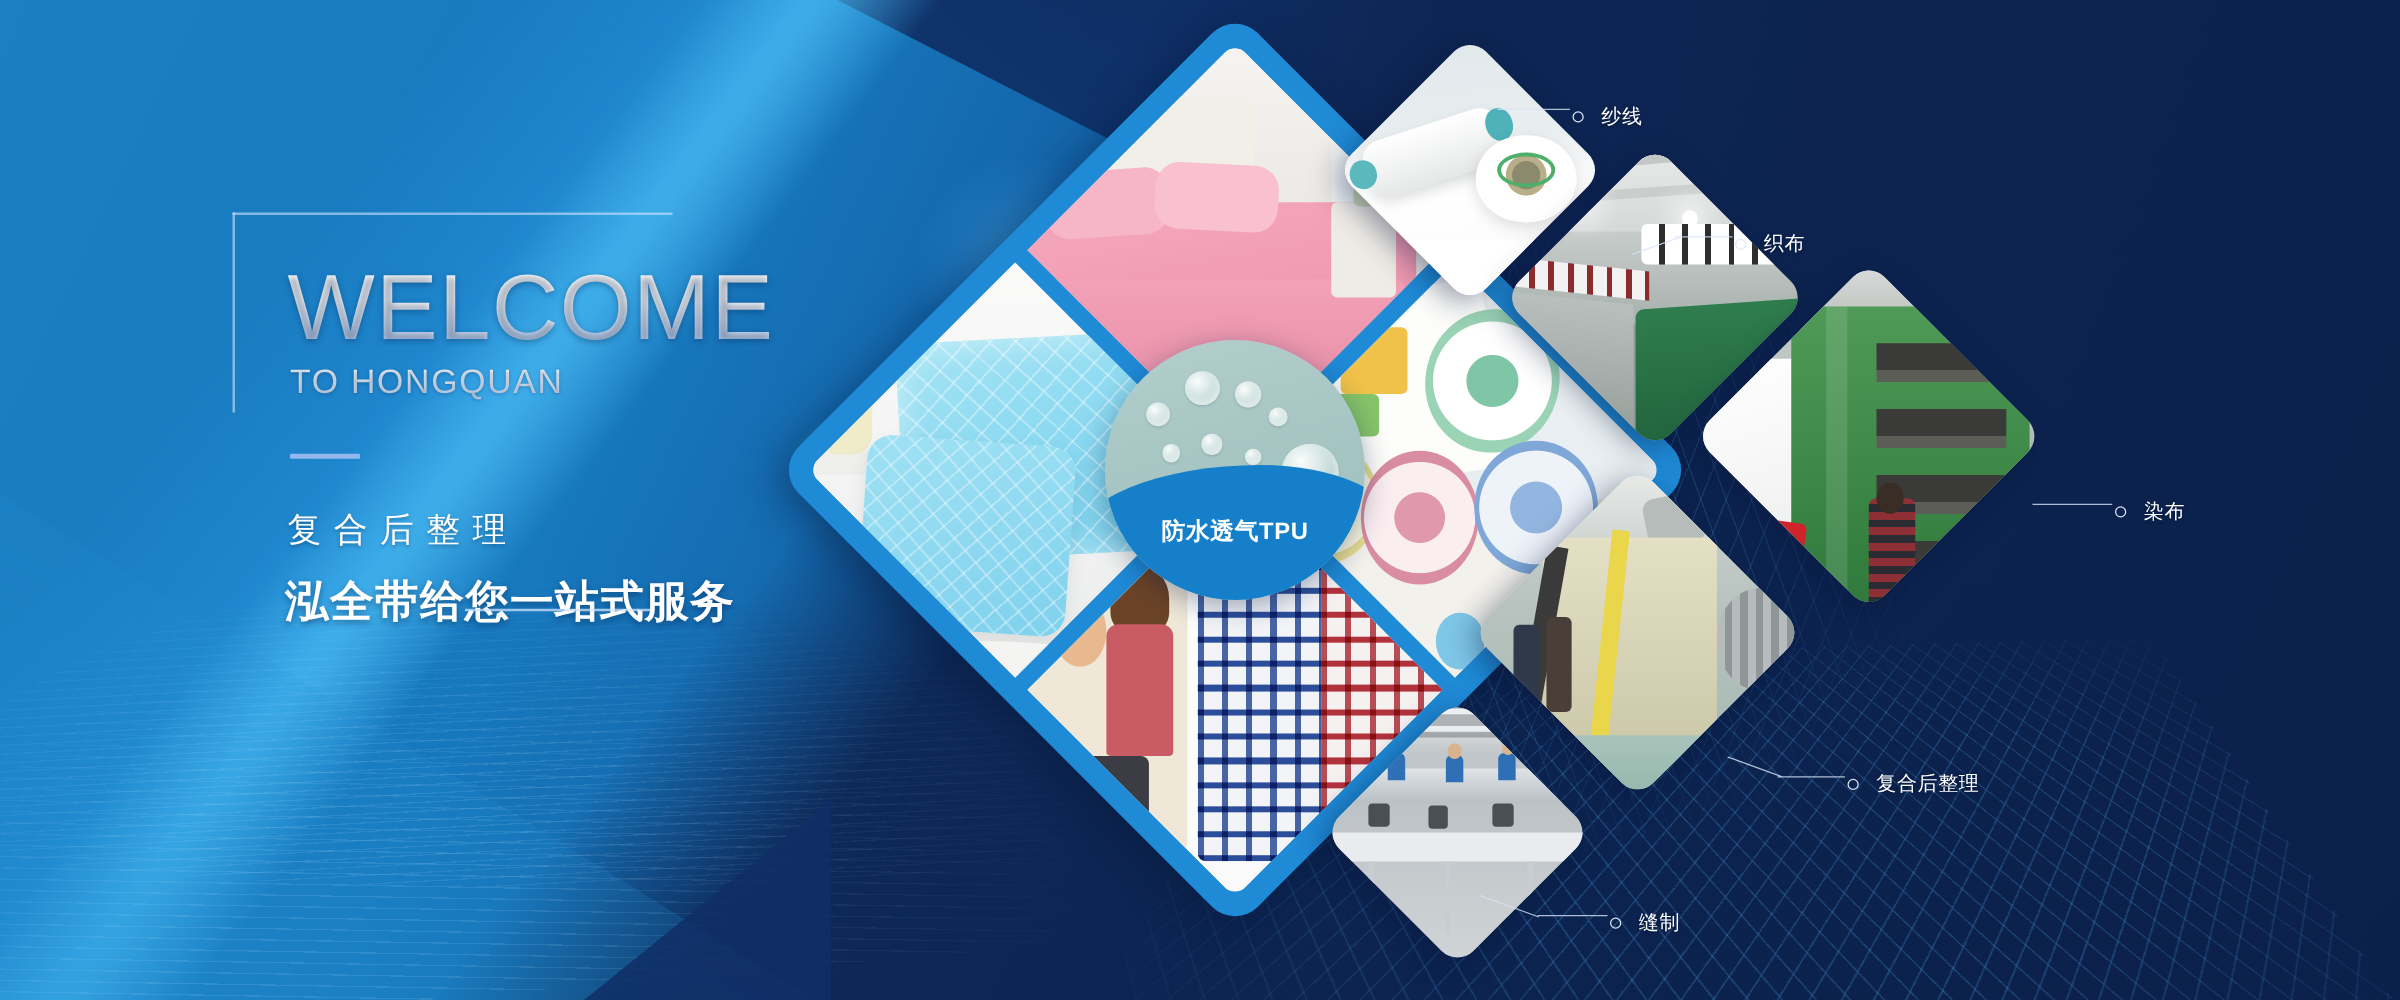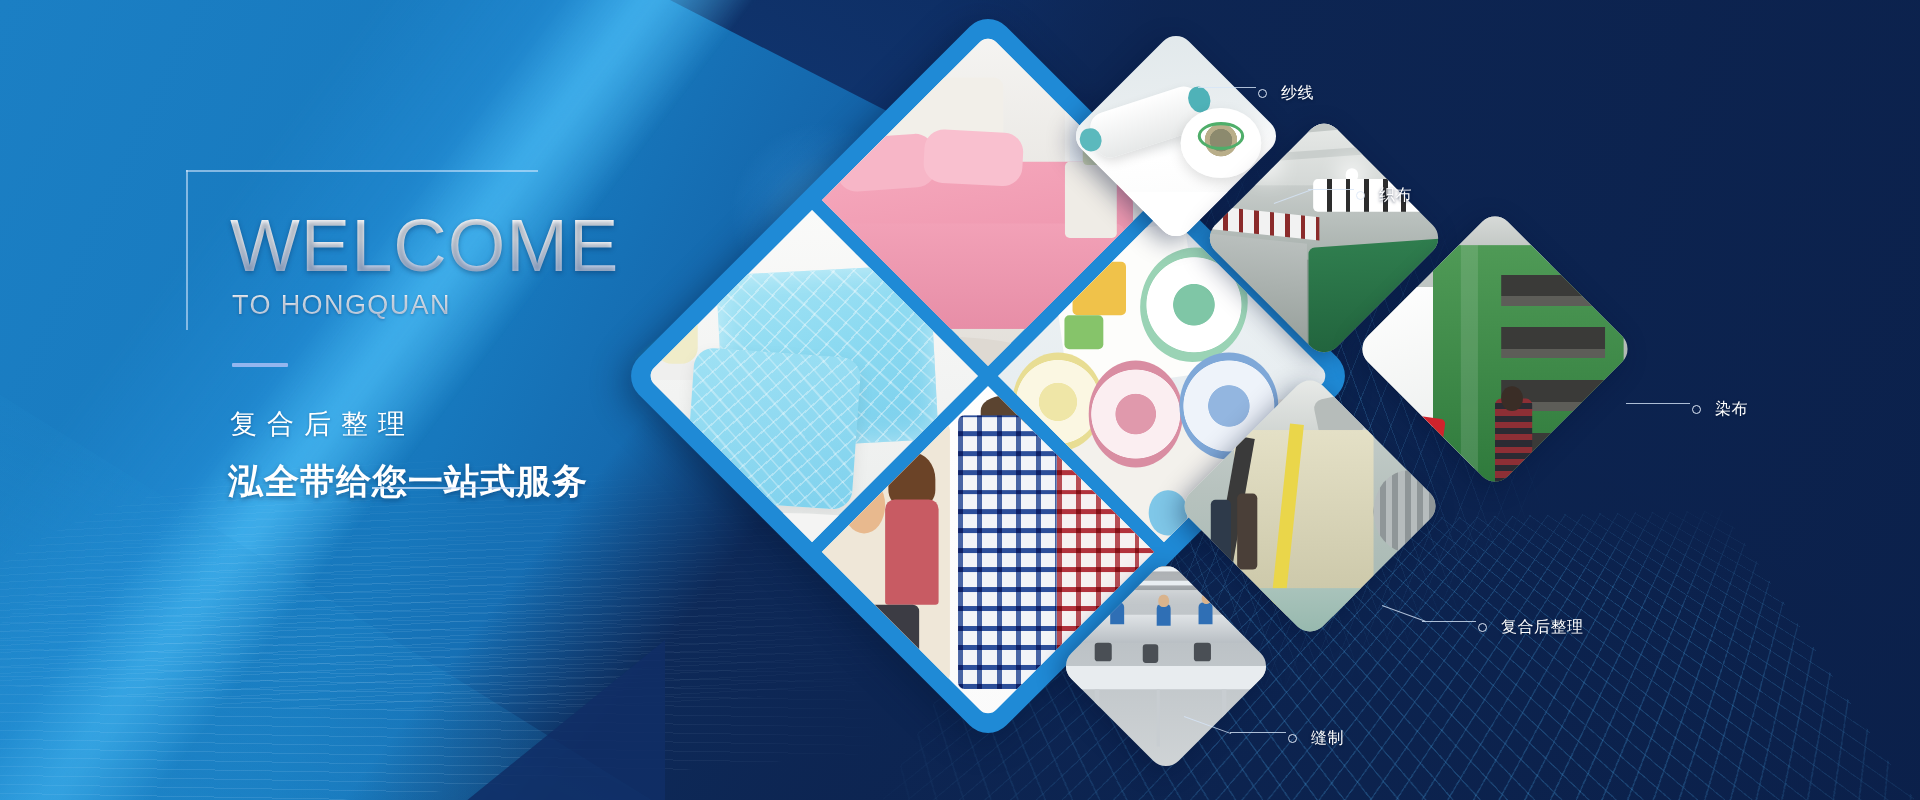--- a/index.html
+++ b/index.html
@@ -358,20 +358,37 @@
               <div class="n1"></div>
                 <div class="n2"></div>
                 <div class="b1"></div>
                 <div class="b2"></div>
             </div>
           </div>
         </div>
       </div>
     </div>
 
+    <div class="badge">
+      <div class="drops">
+        <div class="d" style="left:16%;top:24%;width:9%;height:9%"></div>
+        <div class="d" style="left:31%;top:12%;width:13%;height:13%"></div>
+        <div class="d" style="left:50%;top:16%;width:10%;height:10%"></div>
+        <div class="d" style="left:63%;top:26%;width:7%;height:7%"></div>
+        <div class="d" style="left:22%;top:40%;width:7%;height:7%"></div>
+        <div class="d" style="left:37%;top:36%;width:8%;height:8%"></div>
+        <div class="d" style="left:54%;top:42%;width:6%;height:6%"></div>
+        <div class="d" style="left:68%;top:40%;width:22%;height:22%"></div>
+        <div class="d" style="left:27%;top:52%;width:10%;height:10%"></div>
+        <div class="d" style="left:44%;top:56%;width:6%;height:6%"></div>
+        <div class="d" style="left:58%;top:62%;width:8%;height:8%"></div>
+      </div>
+      <div class="wave"></div>
+      <div class="blabel">防水透气TPU</div>
+    </div>
   </div>
 
   <div class="sat" style="left:1100px;top:60px;width:152px;height:152px;">
     <div class="dia">
         <div class="ph ph-yarn">
       <div class="table"></div>
           <div class="cone1"></div>
           <div class="cap1"></div>
           <div class="cap2"></div>
       <div class="don"></div>
@@ -454,21 +471,21 @@
     </div>
       </div>
   </div>
 
   <div class="callout" style="left:1258px;top:83px;">
     <div class="lead-line" style="left:-60px;top:4px;width:58px;"></div>
     <div class="dot"></div>
     <div class="txt" style="margin-left:14px">纱线</div>
   </div>
 
-  <div class="callout" style="left:1356px;top:185px;">
+  <div class="callout" style="left:1388px;top:185px;">
     <div class="lead-line" style="left:-48px;top:4px;width:46px;"></div>
     <div class="lead-diag" style="left:-82px;top:18px;width:40px;transform:rotate(-20deg);"></div>
     <div class="dot"></div>
     <div class="txt" style="margin-left:14px">织布</div>
   </div>
 
   <div class="callout" style="left:1692px;top:399px;">
     <div class="lead-line" style="left:-66px;top:4px;width:64px;"></div>
     <div class="dot"></div>
     <div class="txt" style="margin-left:14px">染布</div>

